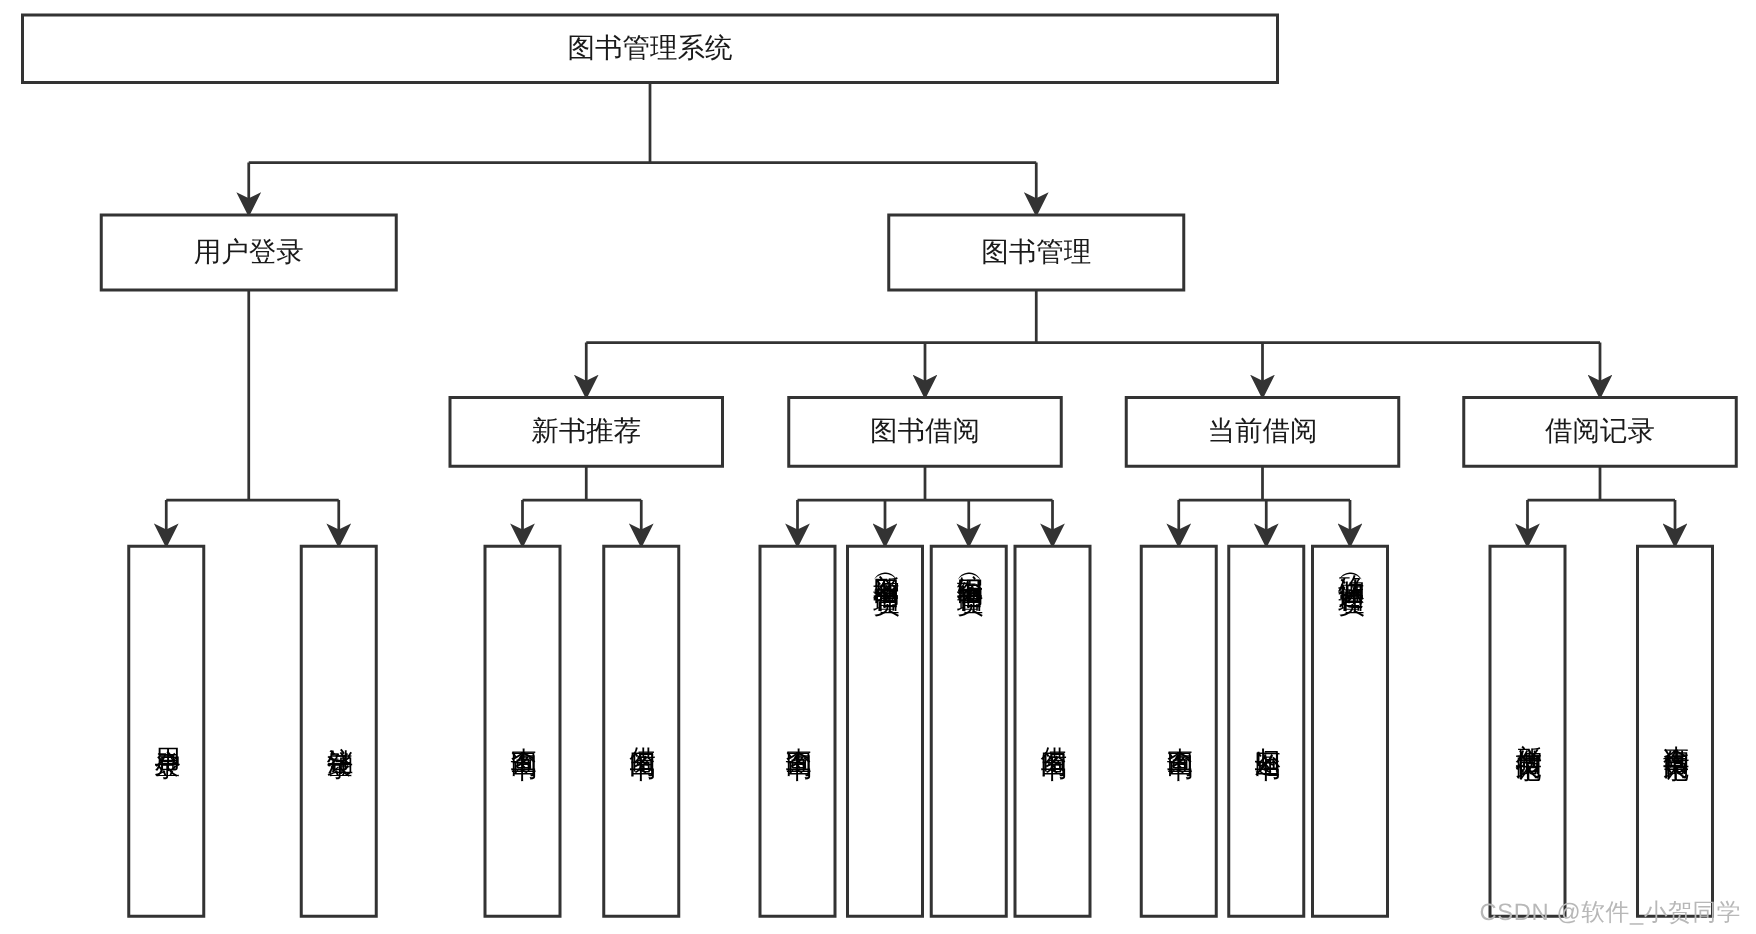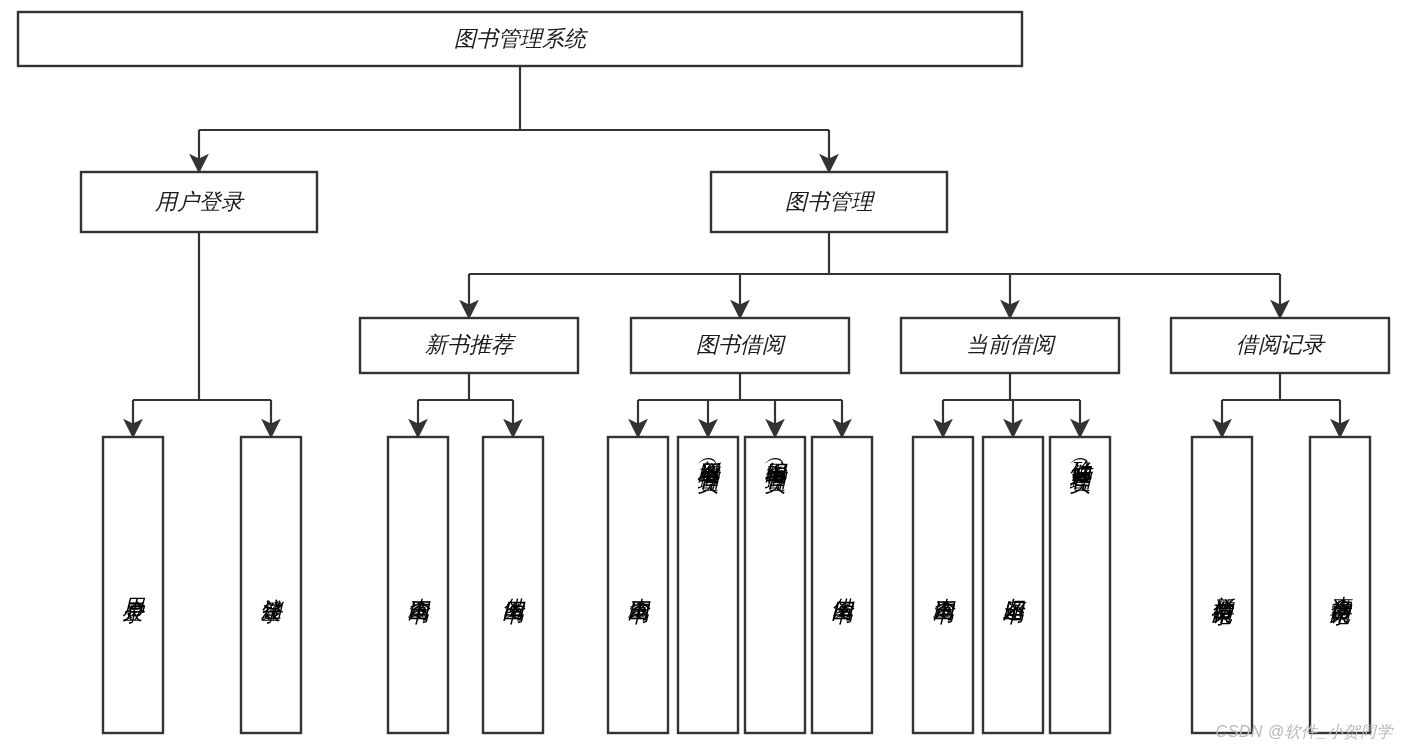--- a/index.html
+++ b/index.html
@@ -11,21 +11,20 @@
     width: 1405px;
     height: 747px;
     font-family: "Liberation Sans", "DejaVu Sans", sans-serif;
     overflow: hidden;
     position: relative;
   }
   #diagram-root {
     position: relative;
     width: 1405px;
     height: 747px;
-    font-style: italic;
   }
   svg.flow {
     display: block;
     width: 1405px;
     height: 747px;
   }
   .node-box {
     fill: #ffffff;
     stroke: #333333;
     stroke-width: 2.4;
@@ -48,21 +47,21 @@
   .edge {
     stroke: #333333;
     stroke-width: 2.2;
     fill: none;
   }
   .watermark {
     position: absolute;
     right: 12px;
     bottom: 4px;
     font-family: "Liberation Sans", "DejaVu Sans", sans-serif;
-    font-size: 16px;
+    font-size: 19px;
     color: #b8b8b8;
     letter-spacing: 0.5px;
     white-space: nowrap;
     user-select: none;
   }
 </style>
 </head>
 <body>
 
 <div id="diagram-root">

